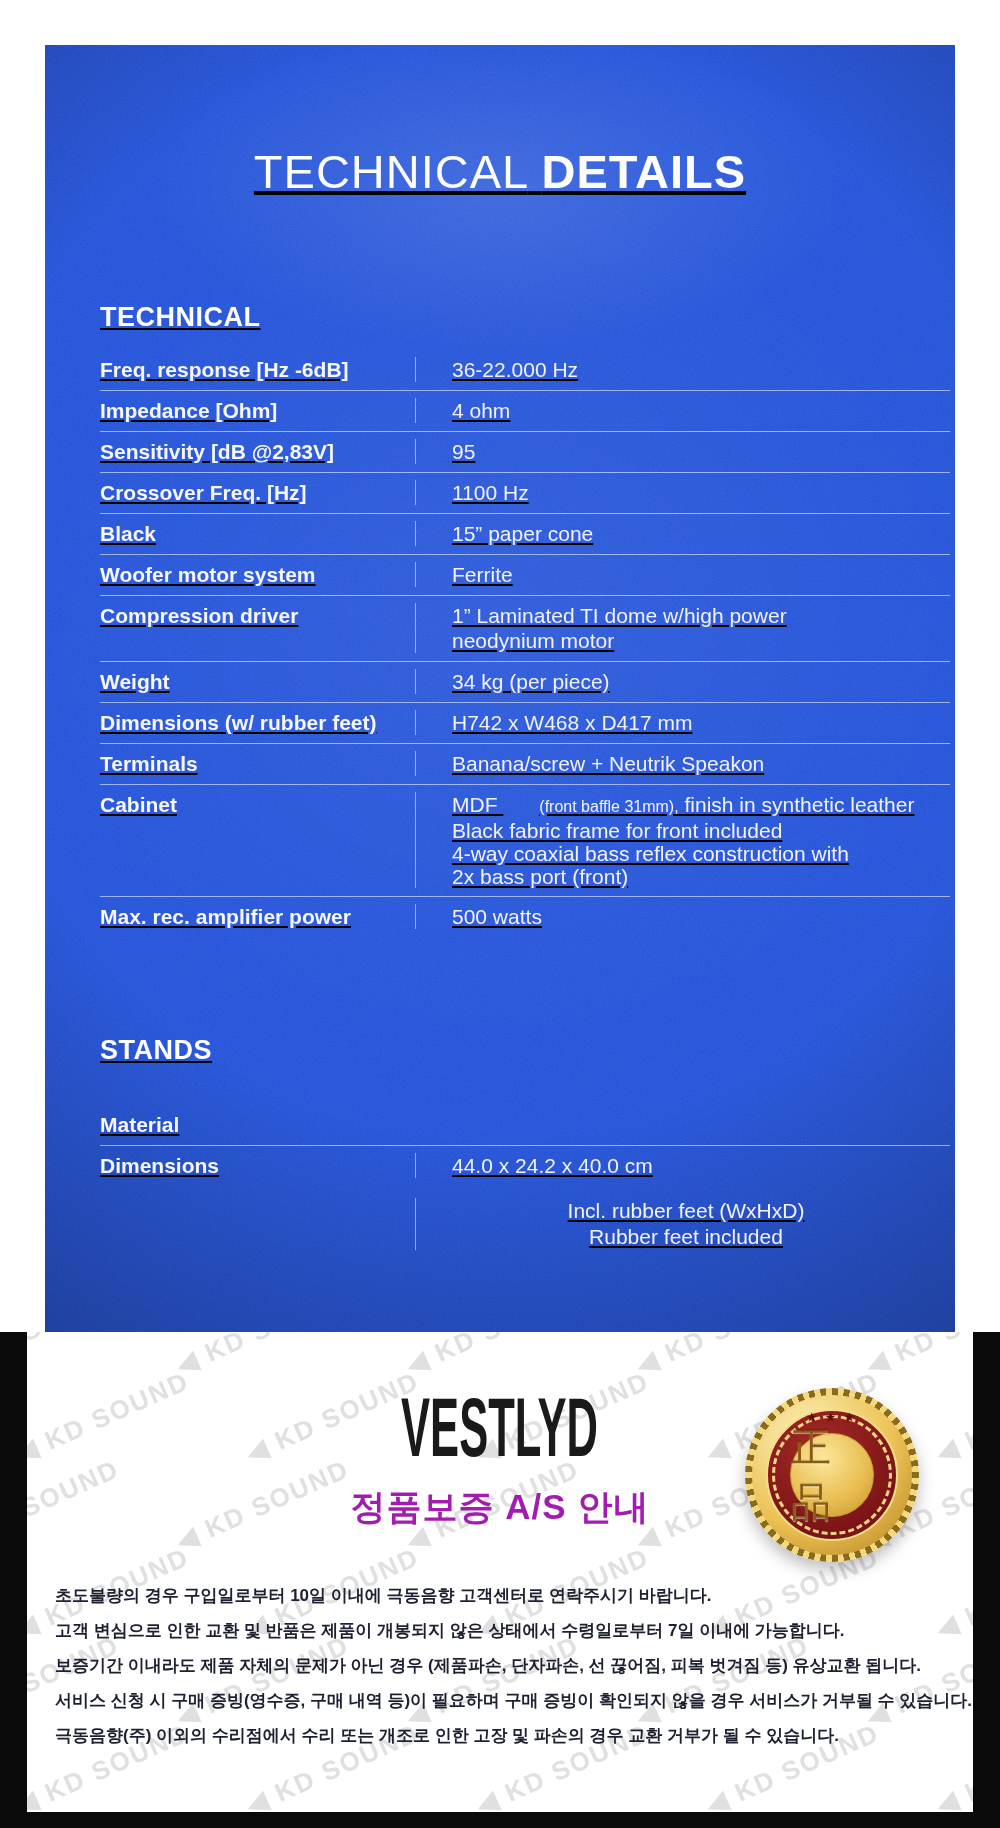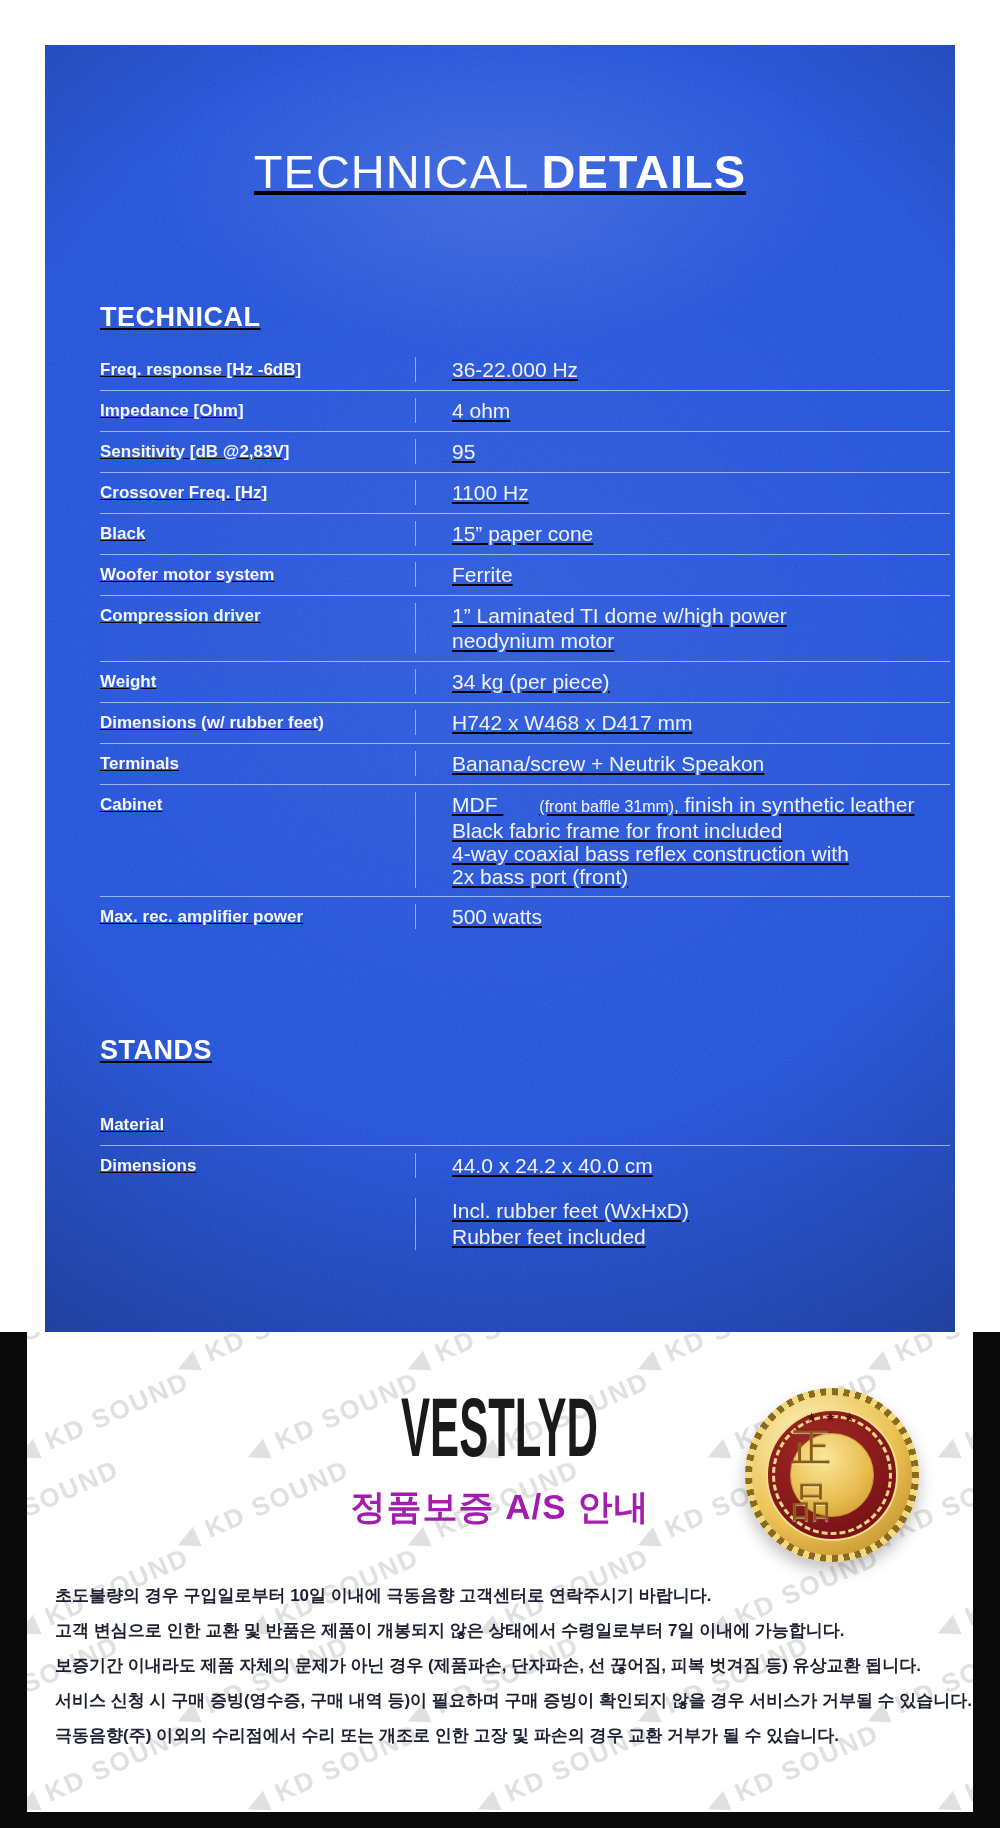--- a/index.html
+++ b/index.html
@@ -30,31 +30,31 @@
   .tech-title .t-bold{font-weight:700;}
 
   .sec-heading{margin:106px 0 0 55px;font-size:27px;line-height:30px;font-weight:700;letter-spacing:.5px;}
   .sec-heading.stands{margin-top:98px;}
 
   .spec-table{margin:18px 5px 0 55px;}
   .spec-table.stands{margin-top:40px;}
   .spec-row{display:flex;align-items:flex-start;padding:7px 0 8px 0;}
   .spec-row + .spec-row{border-top:1px solid rgba(255,255,255,0.55);}
   .spec-row.noline{border-top:none;padding-top:12px;}
-  .spec-label{flex:0 0 315px;font-size:17px;line-height:25px;font-weight:700;color:#f7f7f7;}
+  .spec-label{flex:0 0 315px;font-size:21px;line-height:25px;font-weight:700;color:#f7f7f7;}
   .spec-value{
     flex:1;border-left:1px solid rgba(255,255,255,0.5);
     padding:0 30px 0 36px;font-size:21px;line-height:25px;font-weight:400;color:#f2f2f2;
     align-self:stretch;
   }
   .spec-value .vline{display:block;}
   .spec-value .small{font-size:16px;margin-left:36px;}
   .spec-value .cab-line{display:block;line-height:23px;}
   .spec-value .mdf-line{display:block;line-height:25px;}
-  .stand-extra .vline{line-height:26px;}
+  .stand-extra .vline{line-height:26px;text-align:center;}
 
   
   .warranty{
     position:absolute;left:0;top:1332px;width:1000px;height:496px;
     background:#ffffff;overflow:hidden;
   }
   .bar{position:absolute;background:#0a0a0a;z-index:5;}
   .bar-left{left:0;top:0;width:27px;height:100%;}
   .bar-right{right:0;top:0;width:27px;height:100%;}
   .bar-bottom{left:0;bottom:0;width:100%;height:16px;}

